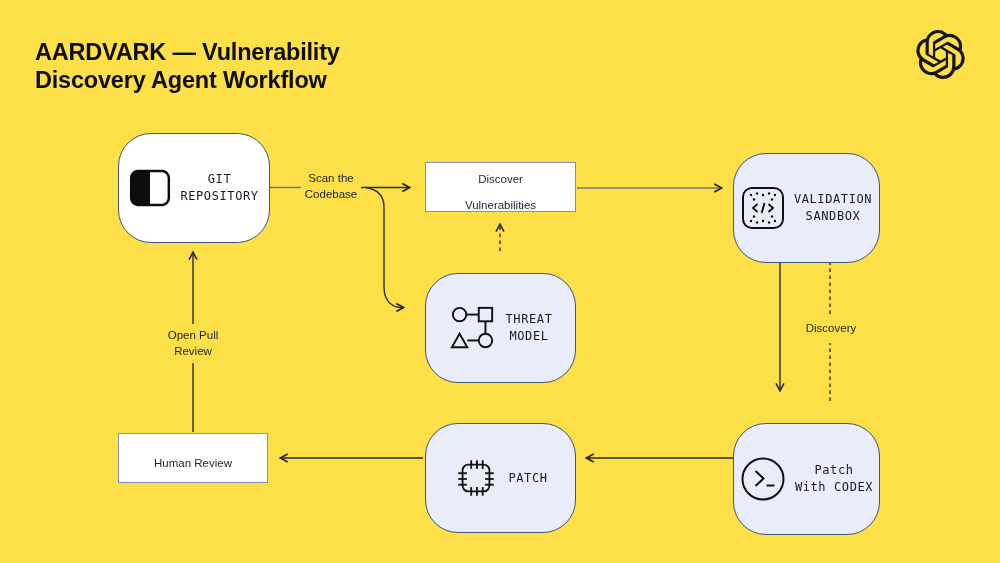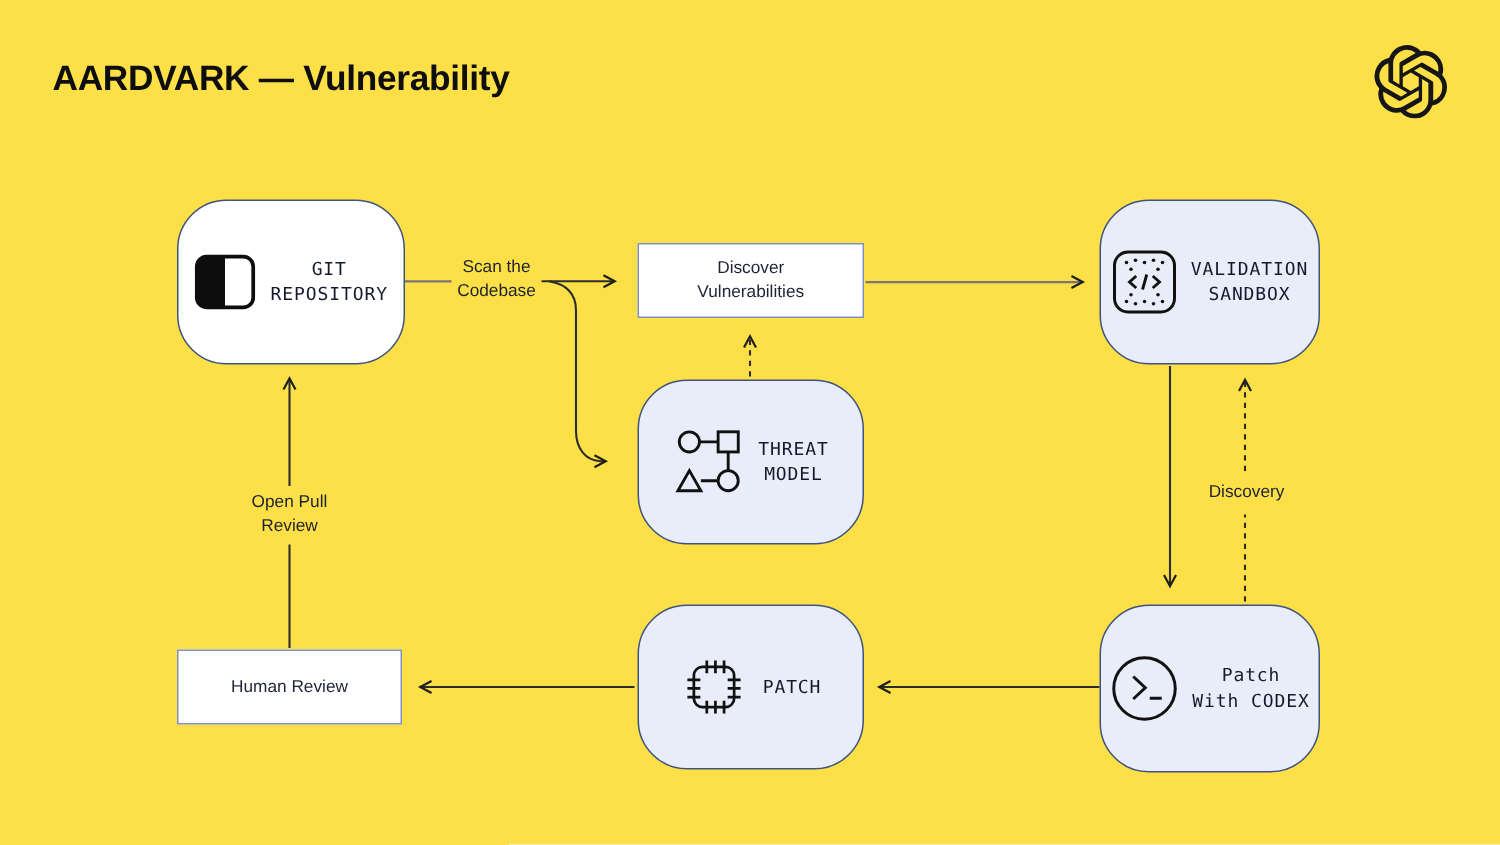--- a/index.html
+++ b/index.html
@@ -12,34 +12,34 @@
     font-size:23.5px;font-weight:700;color:#0e0e0e;line-height:1.22;letter-spacing:-0.2px;
   }
   .title span{display:block;}
   .logo{position:absolute;left:916px;top:30px;width:49px;height:49px;}
   .edges{position:absolute;left:0;top:0;pointer-events:none;}
   .node{
     position:absolute;display:flex;flex-direction:row;align-items:center;
     justify-content:center;gap:9px;box-sizing:border-box;
   }
   .pill{border:1.6px solid #3d5380;border-radius:33px;background:#ffffff;}
-  .pill.light{background:#e8edf9;}
+  .pill.light{background:#e8edf9;margin-top:20px;}
   .rectbox{
     position:absolute;box-sizing:border-box;border:1.2px solid #7e90c6;background:#ffffff;
     display:flex;align-items:center;justify-content:center;
   }
   .nlabel{
     font-family:"DejaVu Sans Mono","Liberation Mono",monospace;
     font-size:12px;letter-spacing:0.6px;color:#141a2c;text-align:center;line-height:1.4;
   }
   .nlabel span{display:block;}
   .boxlabel{
     font-size:11.5px;color:#1e2336;text-align:center;line-height:1.4;font-weight:500;
   }
-  .boxlabel span{display:block;}
+  .boxlabel span{display:block;margin-top:10px;}
   .edge-label{
     position:absolute;font-size:11.5px;font-weight:400;color:#1d2130;
     text-align:center;line-height:1.35;
   }
   .edge-label span{display:block;}
   .icon{display:block;}
 </style>
 </head>
 <body>
 
@@ -70,20 +70,21 @@
     <path d="M193,432 V363" stroke="#2c2c2c" stroke-width="1.4" fill="none"></path>
     <path d="M193,324 V253" stroke="#2c2c2c" stroke-width="1.4" fill="none" marker-end="url(#ah)"></path>
 
     <path d="M733,458 H587" stroke="#2c2c2c" stroke-width="1.4" fill="none" marker-end="url(#ah)"></path>
 
     <path d="M423,458 H281" stroke="#2c2c2c" stroke-width="1.4" fill="none" marker-end="url(#ah)"></path>
   </svg>
 
   <h1 class="title">
     <span>AARDVARK — Vulnerability</span>
+    <span>Discovery Agent Workflow</span>
   </h1>
 
   <svg class="logo" viewBox="0 0 24 24">
     <path fill="#161616" d="M22.2819 9.8211a5.9847 5.9847 0 0 0-.5157-4.9108 6.0462 6.0462 0 0 0-6.5098-2.9A6.0651 6.0651 0 0 0 4.9807 4.1818a5.9847 5.9847 0 0 0-3.9977 2.9 6.0462 6.0462 0 0 0 .7427 7.0966 5.98 5.98 0 0 0 .511 4.9107 6.051 6.051 0 0 0 6.5146 2.9001A5.9847 5.9847 0 0 0 13.2599 24a6.0557 6.0557 0 0 0 5.7718-4.2058 5.9894 5.9894 0 0 0 3.9977-2.9001 6.0557 6.0557 0 0 0-.7475-7.073zM13.2599 22.4302a4.4755 4.4755 0 0 1-2.8764-1.0408l.1419-.0804 4.7783-2.7582a.7948.7948 0 0 0 .3927-.6813v-6.7369l2.02 1.1686a.071.071 0 0 1 .038.052v5.5826a4.504 4.504 0 0 1-4.4945 4.4944zm-9.6607-4.1254a4.4708 4.4708 0 0 1-.5346-3.0137l.142.0852 4.783 2.7582a.7712.7712 0 0 0 .7806 0l5.8428-3.3685v2.3324a.0804.0804 0 0 1-.0332.0615L9.74 19.9502a4.4992 4.4992 0 0 1-6.1408-1.6454zM2.3408 7.8956a4.485 4.485 0 0 1 2.3655-1.9728V11.6a.7664.7664 0 0 0 .3879.6765l5.8144 3.3543-2.0201 1.1685a.0757.0757 0 0 1-.071 0l-4.8303-2.7865A4.504 4.504 0 0 1 2.3408 7.8956zm16.5963 3.8558L13.1038 8.364 15.1192 7.2a.0757.0757 0 0 1 .071 0l4.8303 2.7913a4.4944 4.4944 0 0 1-.6765 8.1042v-5.6772a.79.79 0 0 0-.407-.667zm2.0107-3.0231l-.142-.0852-4.7735-2.7818a.7759.7759 0 0 0-.7854 0L9.409 9.2297V6.8974a.0662.0662 0 0 1 .0284-.0615l4.8303-2.7866a4.4992 4.4992 0 0 1 6.6802 4.66zM8.3065 12.863l-2.02-1.1638a.0804.0804 0 0 1-.038-.0567V6.0742a4.4992 4.4992 0 0 1 7.3757-3.4537l-.142.0805L8.704 5.459a.7948.7948 0 0 0-.3927.6813zm1.0976-2.3654l2.602-1.4998 2.6069 1.4998v2.9994l-2.5974 1.4997-2.6067-1.4997z"></path>
   </svg>
 
   <div class="node pill" style="left:118px;top:133px;width:152px;height:110px;">
     <svg class="icon" width="42" height="38" viewBox="0 0 44 40">
       <rect x="2.2" y="2.2" width="39.6" height="35.6" rx="7" fill="#ffffff" stroke="#0d0d0d" stroke-width="2.6"></rect>
       <path d="M22,2.2 L9.2,2.2 A7,7 0 0 0 2.2,9.2 L2.2,30.8 A7,7 0 0 0 9.2,37.8 L22,37.8 Z" fill="#0d0d0d"></path>

